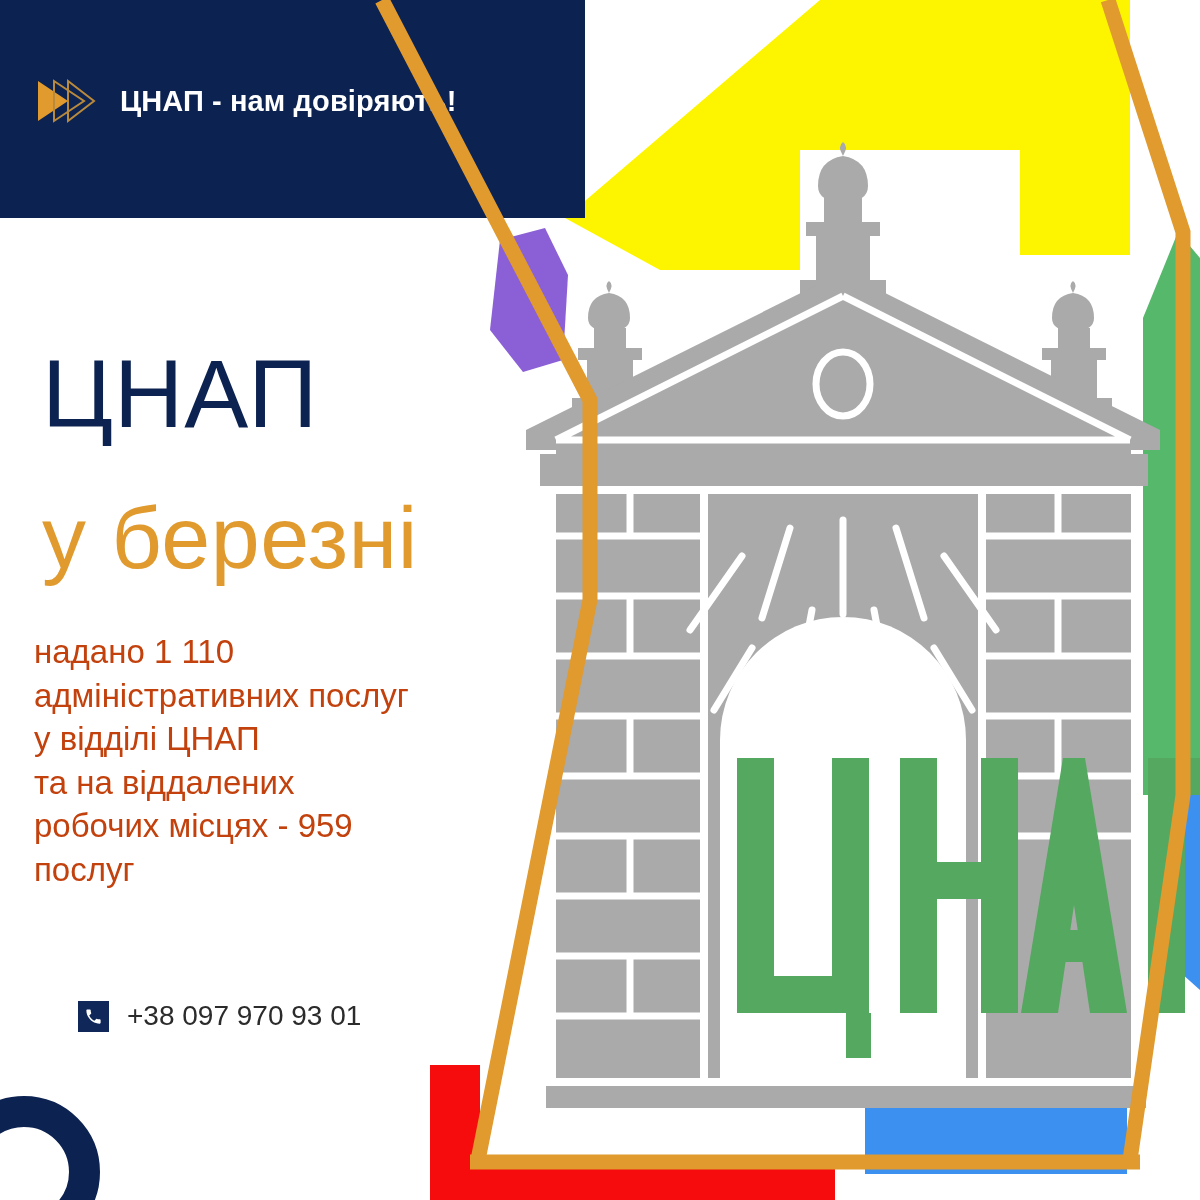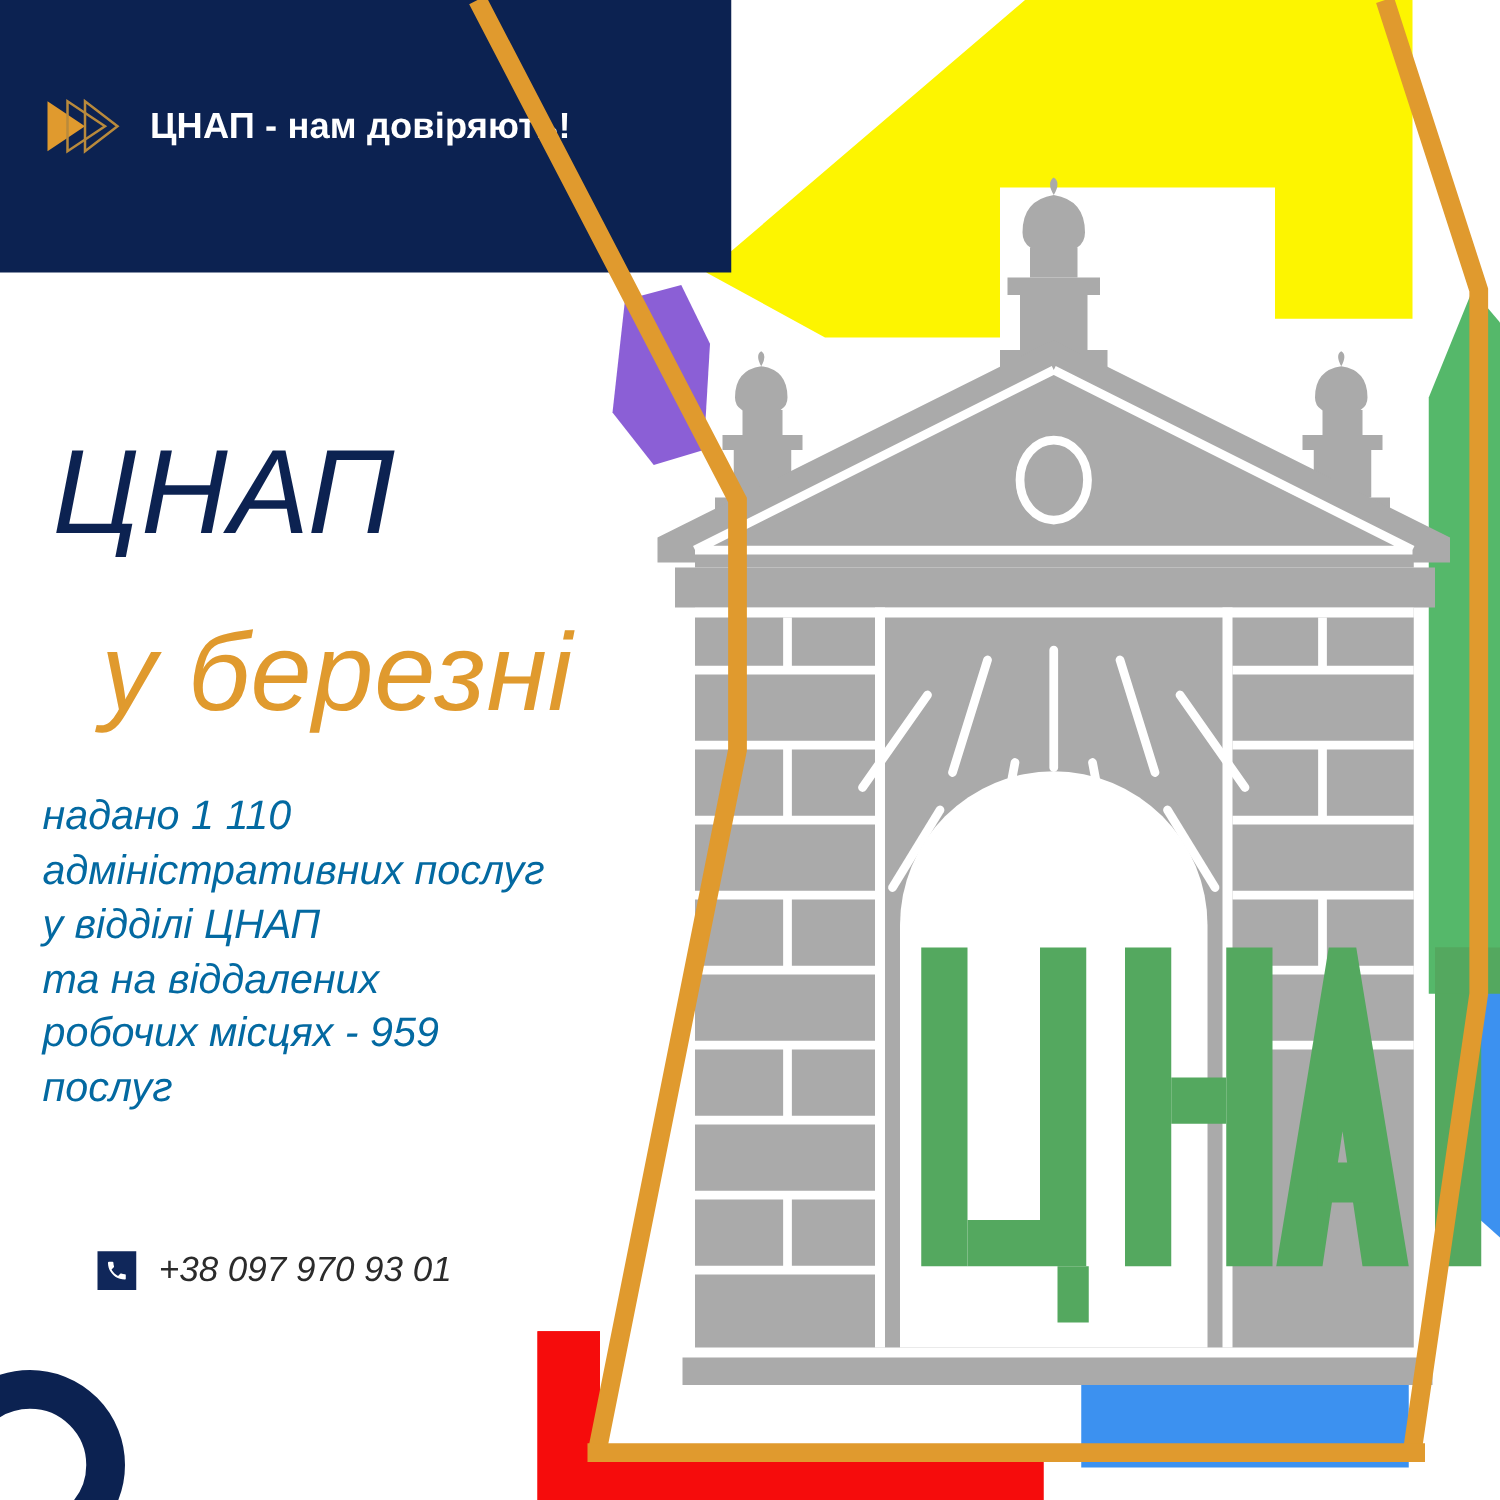--- a/index.html
+++ b/index.html
@@ -33,36 +33,36 @@
   #play-icon{width:62px;height:46px;display:block;}
   #header-title{
     color:#ffffff;font-size:29px;font-weight:700;
     letter-spacing:.1px;white-space:nowrap;
     font-family:"Liberation Sans","DejaVu Sans",sans-serif;
   }
 
   
   #text-col{
     position:absolute;left:0;top:0;width:600px;height:937px;
-    z-index:9;pointer-events:none;font-style:italic;
+    z-index:9;pointer-events:none;
   }
   #text-col > *{pointer-events:auto;}
   #headline-1{
     position:absolute;left:42px;top:346px;
     font-size:96px;line-height:1;font-weight:400;
     color:#0c2251;letter-spacing:1px;white-space:nowrap;
   }
   #headline-2{
     position:absolute;left:42px;top:494px;
     font-size:88px;line-height:1;font-weight:400;
-    color:#e09a2e;letter-spacing:.5px;white-space:nowrap;margin-left:39px;
+    color:#e09a2e;letter-spacing:.5px;white-space:nowrap;
   }
   #body-text{
     position:absolute;left:34px;top:630px;width:530px;
-    font-size:33px;line-height:1.32;color:#0369a1;font-weight:400;
+    font-size:33px;line-height:1.32;color:#c2410c;font-weight:400;
     white-space:pre-line;
   }
   #contacts{
     position:absolute;left:78px;top:1000px;
     display:flex;flex-direction:row;gap:4px;
   }
   .contact-row{display:flex;align-items:center;gap:18px;}
   .contact-badge{
     width:31px;height:31px;background:#10275a;
     display:flex;align-items:center;justify-content:center;flex:0 0 auto;

